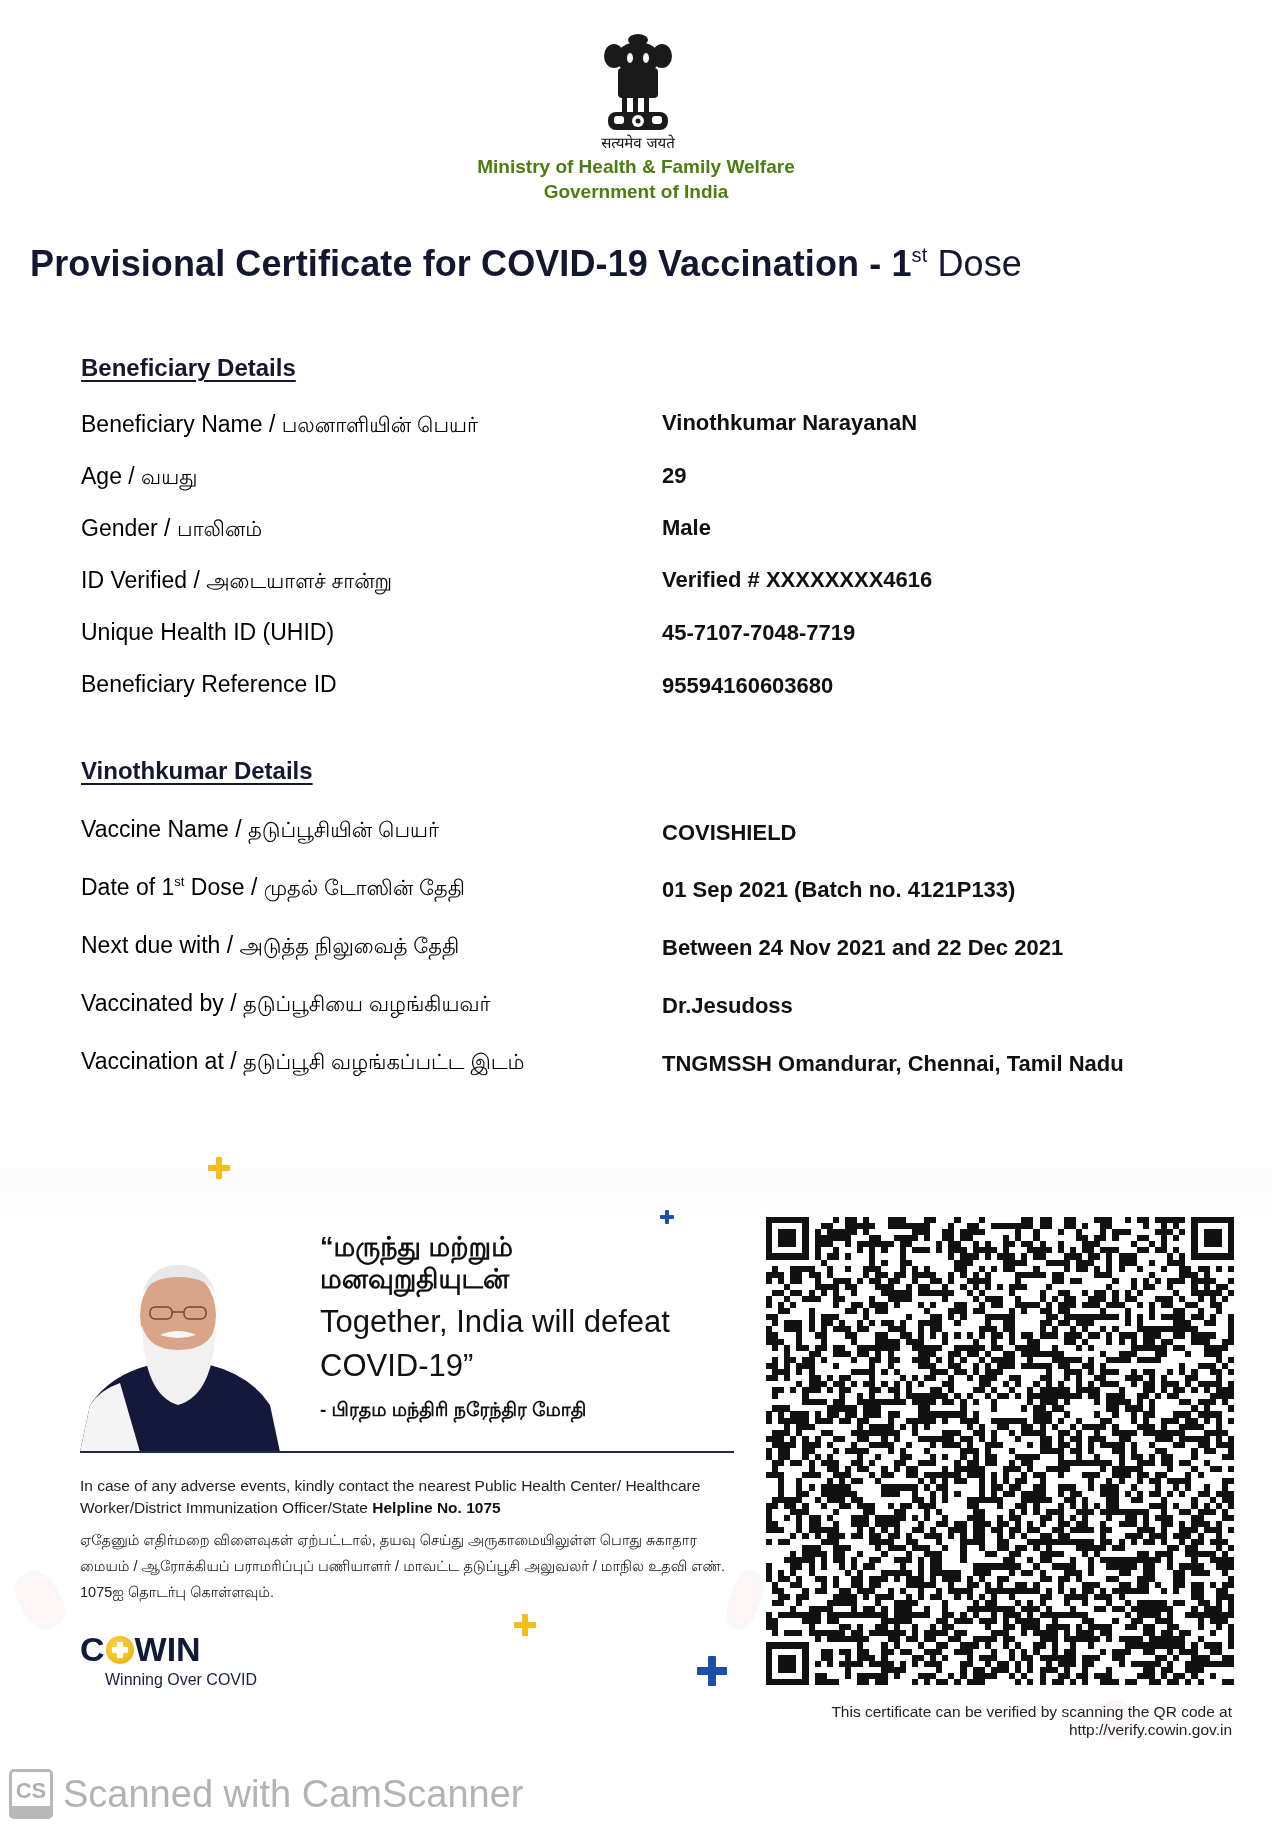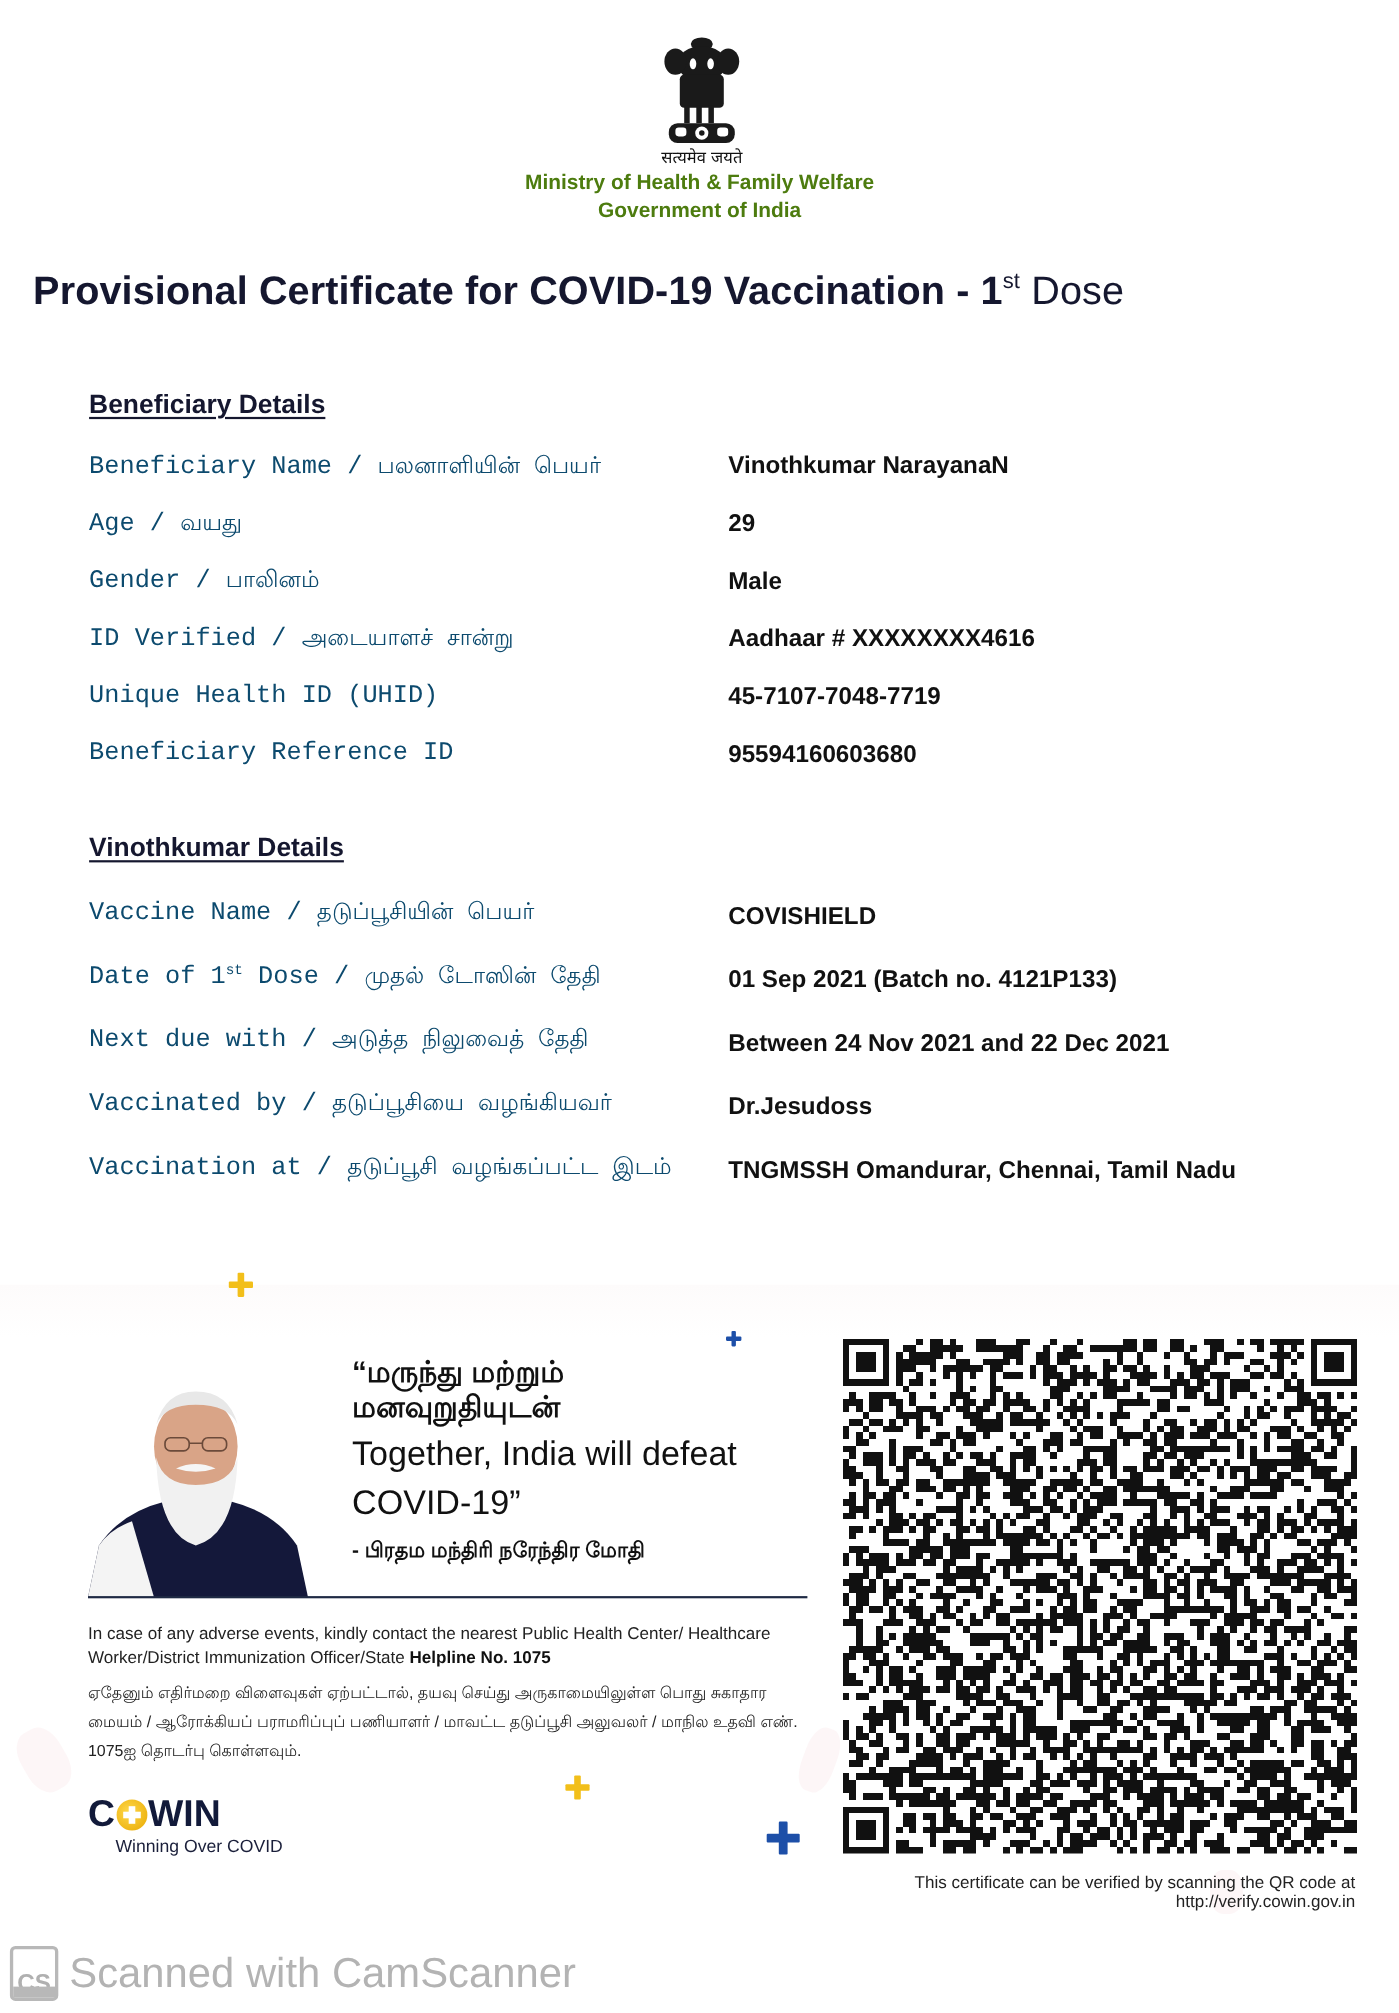--- a/index.html
+++ b/index.html
@@ -13,21 +13,21 @@
   .ministry { left: 0; width: 1272px; text-align: center; font-weight: bold; font-size: 19px; color: #4d7c0f; }
   #ministry-line1 { top: 156px; }
   #ministry-line2 { top: 181px; }
   #title { left: 0; width: 1052px; top: 243px; text-align: center; font-size: 36px; font-weight: bold; color: #15172f; letter-spacing: 0.1px; }
   #title sup { font-size: 20px; font-weight: normal; vertical-align: 14px; }
   #title .dose-word { font-weight: normal; }
   
   .section-heading { left: 81px; font-size: 24px; font-weight: bold; color: #15172f; text-decoration: underline; text-decoration-thickness: 2px; text-underline-offset: 4px; }
   #beneficiary-heading { top: 354px; }
   #vaccination-heading { top: 757px; }
-  .row-label { left: 81px; font-size: 23px; color: #0c4a6e; white-space: nowrap; font-family: Liberation Mono, monospace; }
+  .row-label { left: 81px; font-size: 23px; color: #000000; white-space: nowrap; }
   .row-label .tamil { font-size: 21px; }
   .row-label sup { font-size: 13px; vertical-align: 9px; }
   .row-value { left: 662px; font-size: 22px; font-weight: bold; color: #111; white-space: nowrap; }
   
   #bottom-band { left: 0; top: 1168px; width: 1272px; height: 600px;
     background: linear-gradient(180deg, #fdfbfb 0%, #ffffff 8%, #ffffff 100%); }
   .cross { width: 22px; height: 22px; }
   .cross::before, .cross::after { content: ""; position: absolute; background: currentColor; border-radius: 1px; }
   .cross::before { left: 8px; top: 0; width: 6px; height: 22px; }
   .cross::after { left: 0; top: 8px; width: 22px; height: 6px; }
@@ -50,21 +50,21 @@
   #cowin-o::before, #cowin-o::after { content: ""; position: absolute; background: #fff; }
   #cowin-o::before { left: 11px; top: 6px; width: 6px; height: 16px; }
   #cowin-o::after { left: 6px; top: 11px; width: 16px; height: 6px; }
   #cowin-tagline { left: 105px; top: 1671px; font-size: 16px; color: #1a1f3a; }
   #qr-code { left: 766px; top: 1217px; width: 468px; height: 468px; }
   #verify-text { left: 760px; top: 1703px; width: 472px; text-align: right; font-size: 15.5px; line-height: 18px; color: #222; }
   
   .ghost { background: rgba(240, 180, 190, 0.12); border-radius: 40%; }
   
   #camscanner { left: 9px; top: 1769px; display: flex; align-items: center; }
-  #cs-icon { width: 44px; height: 50px; border: 3px solid #b8b8b8; border-radius: 5px; box-sizing: border-box; position: relative; color: #b0b0b0; font-weight: bold; font-size: 22px; display: flex; align-items: flex-start; justify-content: center; padding-top: 18px; }
+  #cs-icon { width: 44px; height: 50px; border: 3px solid #b8b8b8; border-radius: 5px; box-sizing: border-box; position: relative; color: #b0b0b0; font-weight: bold; font-size: 22px; display: flex; align-items: flex-start; justify-content: center; padding-top: 6px; }
   #cs-icon::after { content: ""; position: absolute; left: 0; right: 0; bottom: 0; height: 10px; background: #b8b8b8; }
   #cs-label { margin-left: 10px; font-size: 38px; color: #b3b3b3; }
 </style>
 </head>
 <body>
 
 <div id="emblem" class="abs">
   <svg width="76" height="118" viewBox="0 0 76 118">
     <g fill="#1a1a1a">
       <ellipse cx="38" cy="12" rx="10" ry="6"></ellipse>
@@ -98,21 +98,21 @@
 <div class="abs row-label" style="top:411px;"><span>Beneficiary Name / </span><span class="tamil">பலனாளியின் பெயர்</span></div>
 <div class="abs row-value" style="top:410px;">Vinothkumar NarayanaN</div>
 
 <div class="abs row-label" style="top:463px;"><span>Age / </span><span class="tamil">வயது</span></div>
 <div class="abs row-value" style="top:463px;">29</div>
 
 <div class="abs row-label" style="top:515px;"><span>Gender / </span><span class="tamil">பாலினம்</span></div>
 <div class="abs row-value" style="top:515px;">Male</div>
 
 <div class="abs row-label" style="top:567px;"><span>ID Verified / </span><span class="tamil">அடையாளச் சான்று</span></div>
-<div class="abs row-value" style="top:567px;">Aadhaar # XXXXXXXX4616</div>
+<div class="abs row-value" style="top:567px;">Verified # XXXXXXXX4616</div>
 
 <div class="abs row-label" style="top:619px;"><span>Unique Health ID (UHID)</span></div>
 <div class="abs row-value" style="top:620px;">45-7107-7048-7719</div>
 
 <div class="abs row-label" style="top:671px;"><span>Beneficiary Reference ID</span></div>
 <div class="abs row-value" style="top:673px;">95594160603680</div>
 
 <div id="vaccination-heading" class="abs section-heading">Vinothkumar Details</div>
 
 <div class="abs row-label" style="top:816px;"><span>Vaccine Name / </span><span class="tamil">தடுப்பூசியின் பெயர்</span></div>

